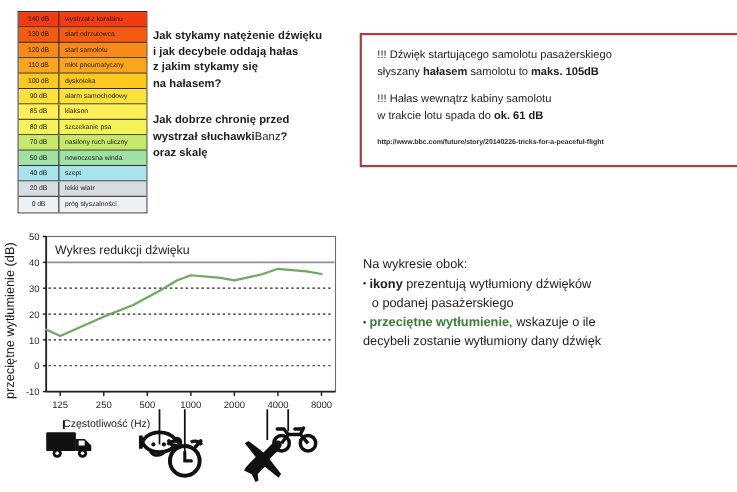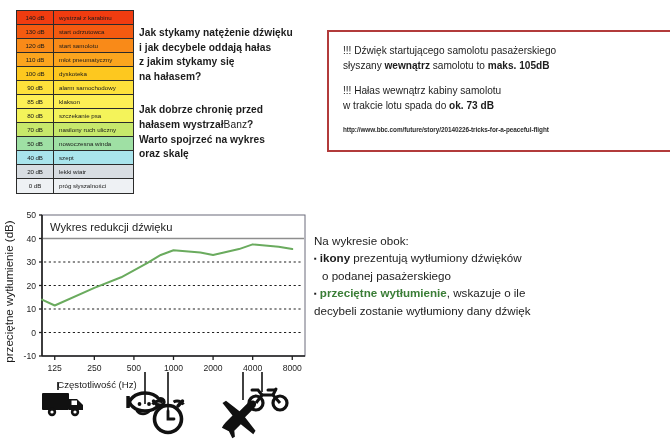--- a/index.html
+++ b/index.html
@@ -115,21 +115,21 @@
     left: 0px;
     top: 360px;
     width: 320px;
     height: 87px;
   }
   #icon-svg { display: block; }
 
   
   #legend-block {
     position: absolute;
-    left: 314px;
+    left: 330px;
     top: 232px;
     width: 330px;
     font-size: 11.6px;
     line-height: 17.2px;
     color: #1c1c1c;
   }
   #legend-block .lg-line { white-space: nowrap; }
   #legend-block .bullet {
     font-size: 8px;
     vertical-align: 1.5px;
@@ -200,36 +200,35 @@
 <div id="question-block">
   <div class="para">
     <div>Jak stykamy natężenie dźwięku</div>
     <div>i jak decybele oddają hałas</div>
     <div>z jakim stykamy się</div>
     <div>na hałasem?</div>
   </div>
   <div class="para second">
     <div>Jak dobrze chronię przed</div>
     <div>
-      <span>hałasem wystrzał</span><span class="brandword">Banz</span><span>?</span>
-    </div>
-    <div>Warto spojrzeć na wykres</div>
+      <span>wystrzał słuchawki</span><span class="brandword">Banz</span><span>?</span>
+    </div>
     <div>oraz skalę</div>
   </div>
 </div>
 
 <div id="fact-box">
   <div class="fline">!!! Dźwięk startującego samolotu pasażerskiego</div>
   <div class="fline">
-    <span> słyszany </span><b>wewnątrz</b><span> samolotu to </span><b>maks. 105dB</b>
+    <span> słyszany </span><b>hałasem</b><span> samolotu to </span><b>maks. 105dB</b>
   </div>
   <div class="fb-gap"></div>
   <div class="fline">!!! Hałas wewnątrz kabiny samolotu</div>
   <div class="fline">
-    <span>w trakcie lotu spada do </span><b>ok. 73 dB</b>
+    <span>w trakcie lotu spada do </span><b>ok. 61 dB</b>
   </div>
   <div class="src-url">http://www.bbc.com/future/story/20140226-tricks-for-a-peaceful-flight</div>
 </div>
 
 <div id="chart-area">
   <svg id="chart-svg" width="320" height="185" viewBox="0 0 320 185" xmlns="http://www.w3.org/2000/svg">
       <rect x="42" y="10" width="263" height="141" fill="#ffffff" stroke="#6b6b7a" stroke-width="1"></rect>
       <line x1="43" y1="33.5" x2="304" y2="33.5" stroke="#8e8e8e" stroke-width="1.6"></line>
       <line x1="44" y1="127.5" x2="303" y2="127.5" stroke="#1f1f1f" stroke-width="1.1" stroke-dasharray="2.2 2.6"></line>
       <line x1="44" y1="104" x2="303" y2="104" stroke="#1f1f1f" stroke-width="1.1" stroke-dasharray="2.2 2.6"></line>

